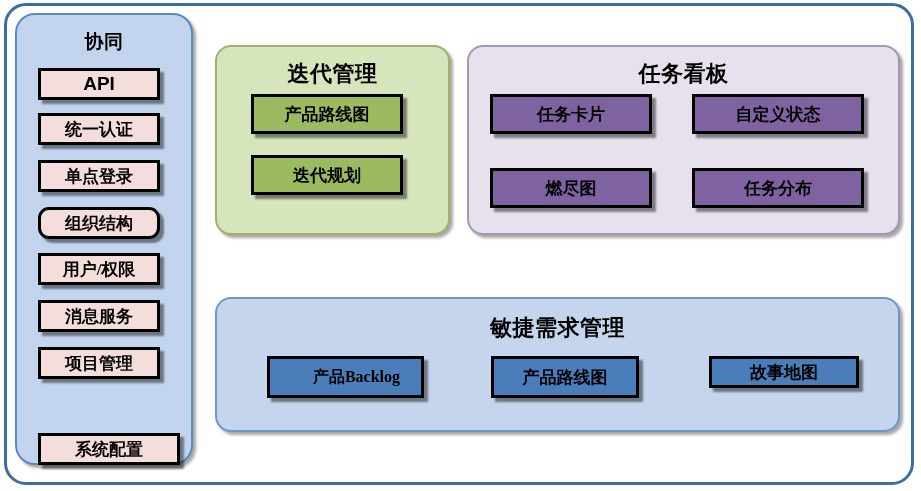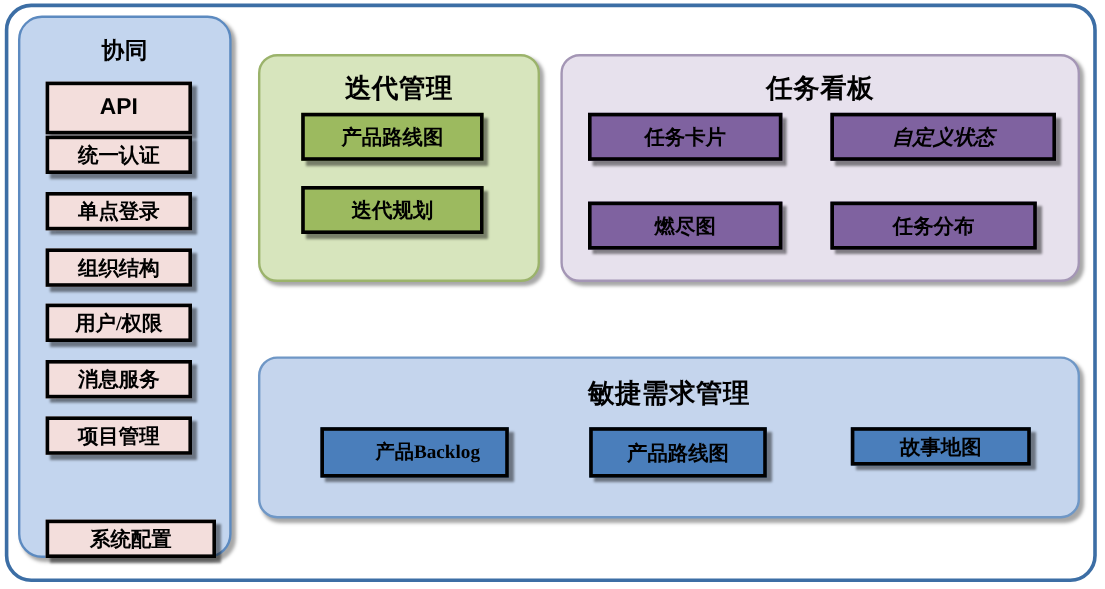--- a/index.html
+++ b/index.html
@@ -129,42 +129,42 @@
 <body>
 
 <div id="canvas">
 
   <div class="outer-frame"></div>
 
   <div class="panel panel-sidebar">
     <div class="panel-title">协同</div>
   </div>
 
-  <div class="item item-pink item-api" style="left:38px; top:68px; width:122px; height:44px;">API</div>
+  <div class="item item-pink item-api" style="left:38px; top:68px; width:122px; height:32px;">API</div>
   <div class="item item-pink" style="left:38px; top:113px; width:122px; height:32px;">统一认证</div>
   <div class="item item-pink" style="left:38px; top:160px; width:122px; height:32px;">单点登录</div>
-  <div class="item item-pink" style="left:38px; top:207px; width:122px; height:32px;">组织结构</div>
+  <div class="item item-pink" style="left:38px; top:207px; width:122px; height:32px;border-radius:11px;">组织结构</div>
   <div class="item item-pink" style="left:38px; top:253px; width:122px; height:32px;">用户/权限</div>
   <div class="item item-pink" style="left:38px; top:300px; width:122px; height:32px;">消息服务</div>
   <div class="item item-pink" style="left:38px; top:347px; width:122px; height:32px;">项目管理</div>
   <div class="item item-pink" style="left:38px; top:393px; width:142px; height:32px;margin-top:40px;">系统配置</div>
 
   <div class="panel panel-iteration">
     <div class="panel-title">迭代管理</div>
   </div>
 
   <div class="item item-green" style="left:251px; top:94px; width:152px; height:40px;">产品路线图</div>
   <div class="item item-green" style="left:251px; top:155px; width:152px; height:40px;">迭代规划</div>
 
   <div class="panel panel-taskboard">
     <div class="panel-title">任务看板</div>
   </div>
 
   <div class="item item-purple" style="left:490px; top:94px; width:162px; height:40px;">任务卡片</div>
-  <div class="item item-purple" style="left:692px; top:94px; width:188px; height:40px;font-style:italic;">自定义状态</div>
+  <div class="item item-purple" style="left:692px; top:94px; width:172px; height:40px;">自定义状态</div>
   <div class="item item-purple" style="left:490px; top:168px; width:162px; height:40px;">燃尽图</div>
   <div class="item item-purple" style="left:692px; top:168px; width:172px; height:40px;">任务分布</div>
 
   <div class="panel panel-agile">
     <div class="panel-title">敏捷需求管理</div>
   </div>
 
   <div class="item item-blue item-backlog" style="left:267px; top:356px; width:157px; height:42px;padding-left:22px;">产品Backlog</div>
   <div class="item item-blue" style="left:491px; top:356px; width:148px; height:42px;">产品路线图</div>
   <div class="item item-blue" style="left:709px; top:356px; width:150px; height:32px;">故事地图</div>

